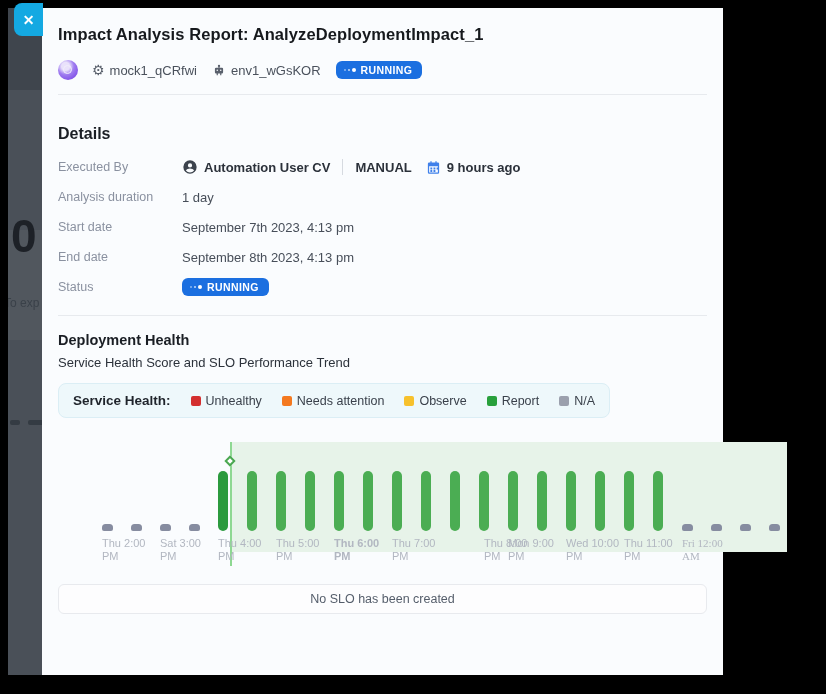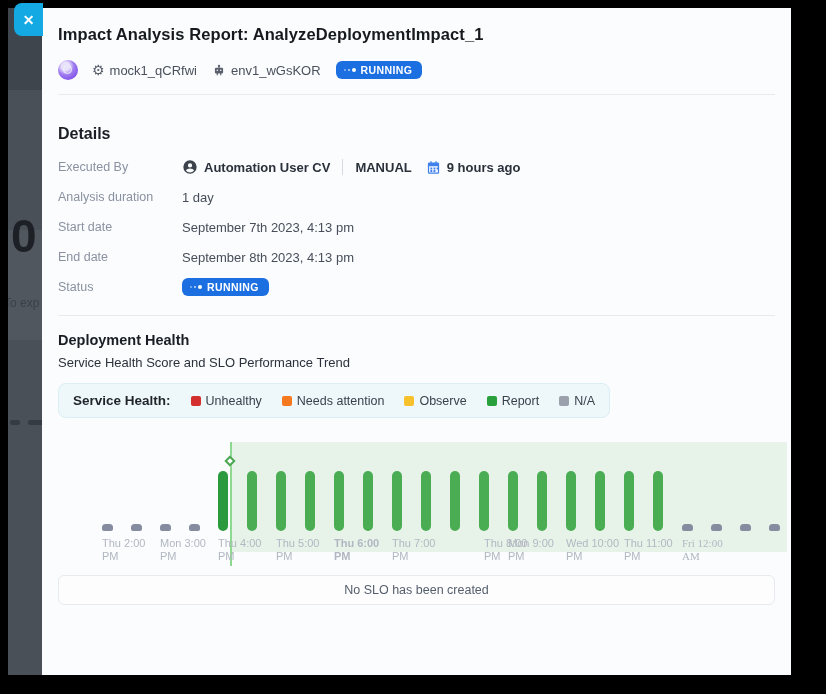--- a/index.html
+++ b/index.html
@@ -29,21 +29,21 @@
   .backdrop-pill.p2 { left:20px; width:16px; }
   
   .close-btn {
     position:absolute; left:14px; top:3px; width:29px; height:33px;
     background:#14a9e2; border:none; border-radius:8px 0 0 8px;
     color:#fff; font-size:14px; font-weight:bold; cursor:pointer;
     display:flex; align-items:center; justify-content:center; z-index:6;
   }
   
   .modal {
-    position:absolute; left:42px; top:8px; width:749px; height:667px;
+    position:absolute; left:42px; top:8px; width:681px; height:667px;
     background:#fafcfe; padding:17px 16px 0 16px; z-index:2;
   }
   .modal-title { font-size:16.5px; font-weight:bold; color:#16191d; letter-spacing:.1px; }
   .meta-row { display:flex; align-items:center; margin-top:15px; height:22px; }
   .avatar-icon {
     width:20px; height:20px; border-radius:50%;
     background:radial-gradient(circle at 38% 32%, #e9e2fb 0 22%, #a07df0 45%, #8456e8 75%, #7a46e0);
     margin-right:14px; position:relative; flex:0 0 auto;
   }
   .avatar-icon::after{
@@ -87,21 +87,21 @@
   .legend-swatch { width:10px; height:10px; border-radius:2px; flex:0 0 auto; }
   
   .chart { position:relative; width:729px; height:140px; margin-top:11px; }
   .chart-region { position:absolute; z-index:0; }
   .chart-marker-line { position:absolute; z-index:1; }
   .chart-marker-diamond { position:absolute; z-index:3; background:#fff; transform:rotate(45deg); }
   .chart-bar { position:absolute; z-index:2; }
   .chart-tick { position:absolute; font-size:11px; color:#b2b7c1; line-height:13px; z-index:2; white-space:nowrap; }
   
   .slo-box {
-    margin-top:6px; height:30px; border:1px solid #e8eaee; border-radius:6px;
+    margin-top:15px; height:30px; border:1px solid #e8eaee; border-radius:6px;
     background:#fdfdfe; display:flex; align-items:center; justify-content:center;
   }
   .slo-text { font-size:12.5px; color:#555e6b; }
 </style>
 </head>
 <body>
 
 <div class="backdrop-strip">
   <div class="backdrop-band-top"></div>
   <div class="backdrop-band-mid"></div>
@@ -247,21 +247,21 @@
       <div class="chart-bar" title="Thu 11:30 PM" style="left: 595px; top: 42px; width: 10px; height: 60px; background: rgb(75, 173, 83); border-radius: 5px;"></div>
       <div class="chart-bar" title="Fri 12:00 AM" style="left: 623.5px; top: 95px; width: 11px; height: 7px; background: rgb(134, 140, 160); border-radius: 3.5px 3.5px 2px 2px;"></div>
       <div class="chart-bar" title="Fri 12:30 AM" style="left: 652.5px; top: 95px; width: 11px; height: 7px; background: rgb(134, 140, 160); border-radius: 3.5px 3.5px 2px 2px;"></div>
       <div class="chart-bar" title="Fri 1:00 AM" style="left: 681.5px; top: 95px; width: 11px; height: 7px; background: rgb(134, 140, 160); border-radius: 3.5px 3.5px 2px 2px;"></div>
       <div class="chart-bar" title="Fri 1:30 AM" style="left: 710.5px; top: 95px; width: 11px; height: 7px; background: rgb(134, 140, 160); border-radius: 3.5px 3.5px 2px 2px;"></div>
       <div class="chart-tick" style="left: 44px; top: 108px;">
         <div>Thu 2:00</div>
         <div>PM</div>
       </div>
       <div class="chart-tick" style="left: 102px; top: 108px;">
-        <div>Mon 3:00</div>
+        <div>Sat 3:00</div>
         <div>PM</div>
       </div>
       <div class="chart-tick" style="left: 160px; top: 108px;">
         <div>Thu 4:00</div>
         <div>PM</div>
       </div>
       <div class="chart-tick" style="left: 218px; top: 108px;">
         <div>Thu 5:00</div>
         <div>PM</div>
       </div>

